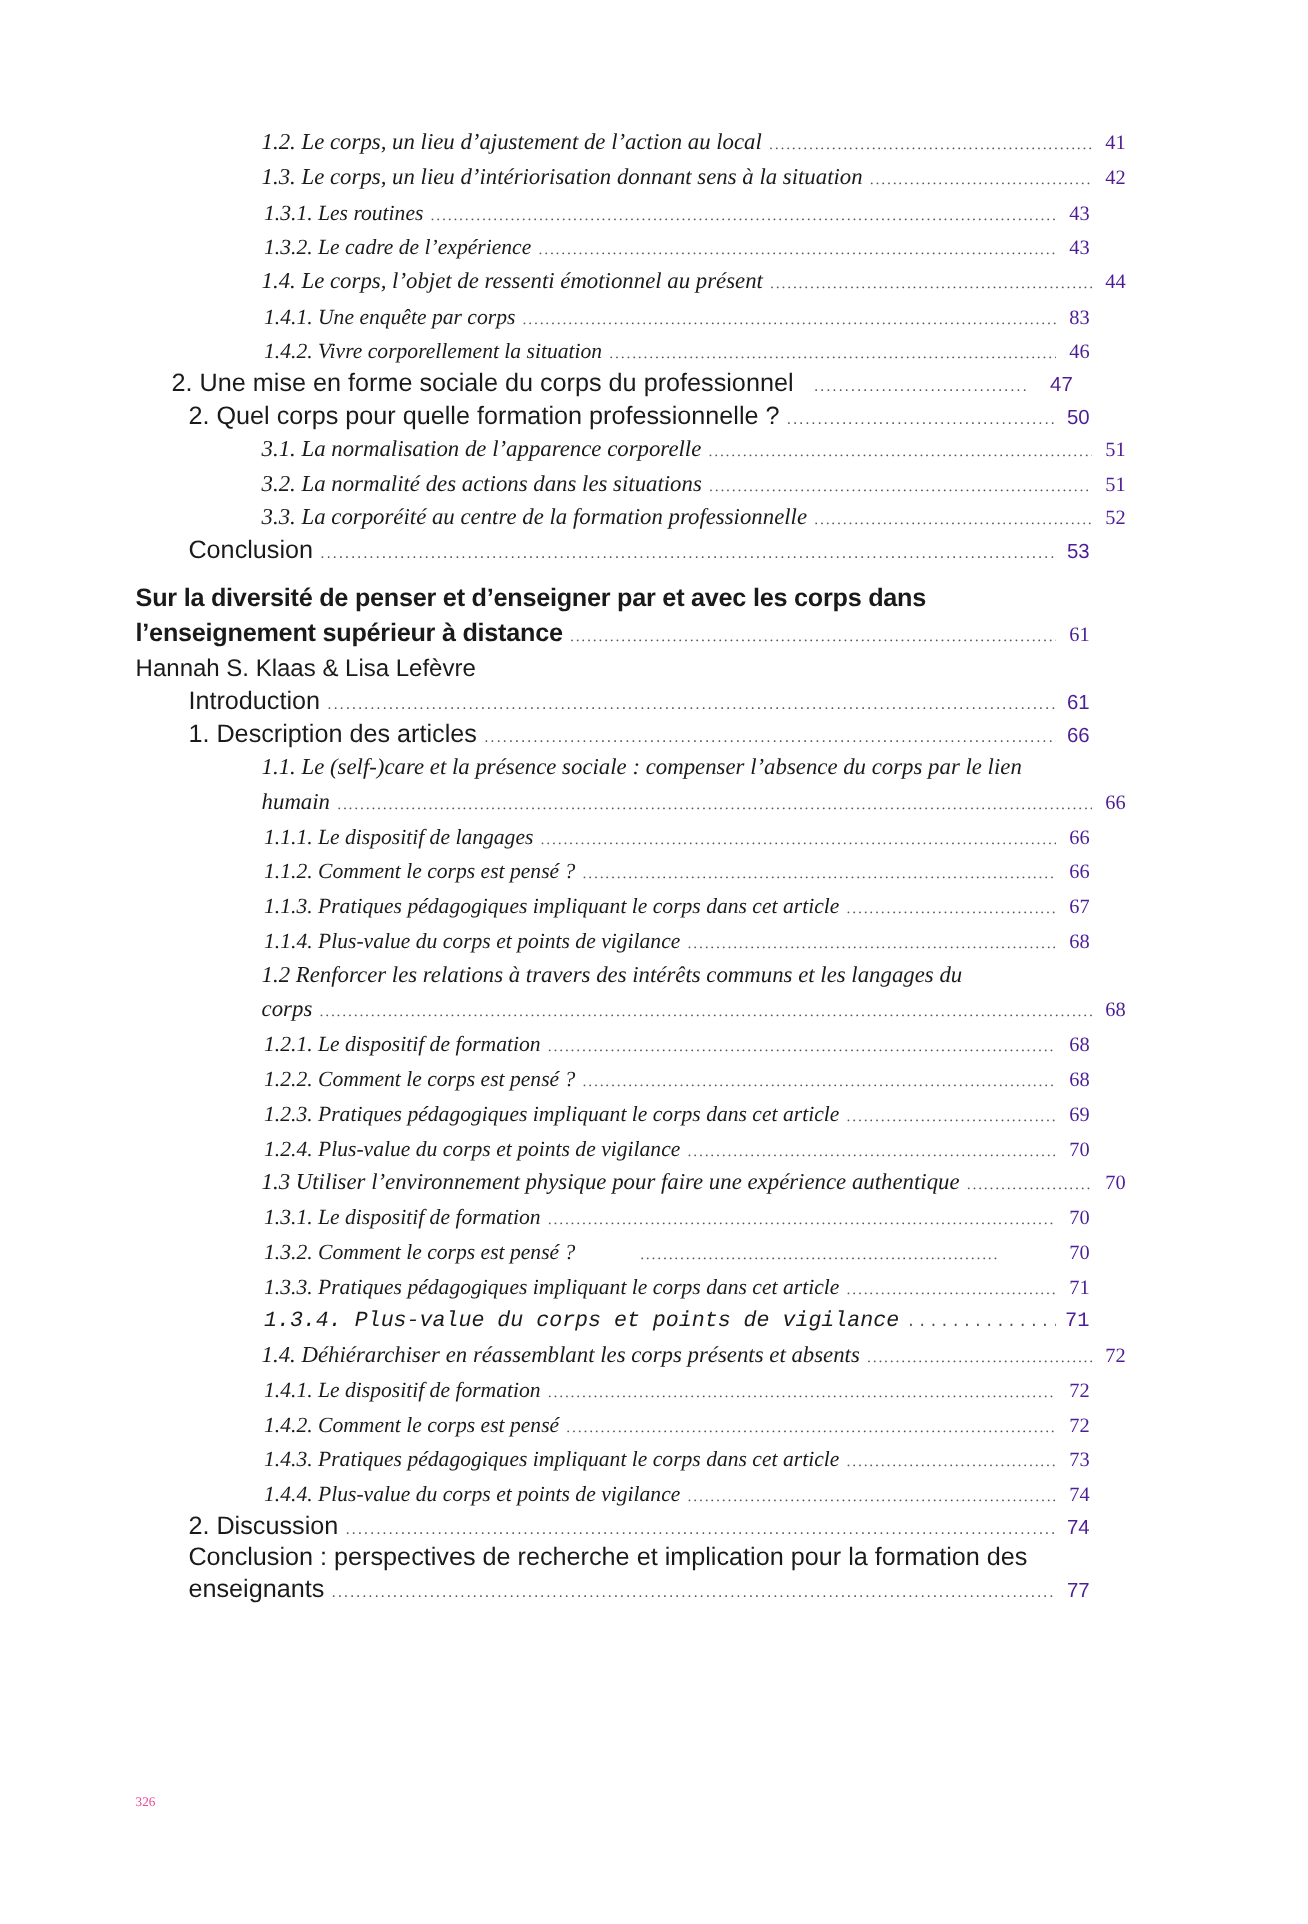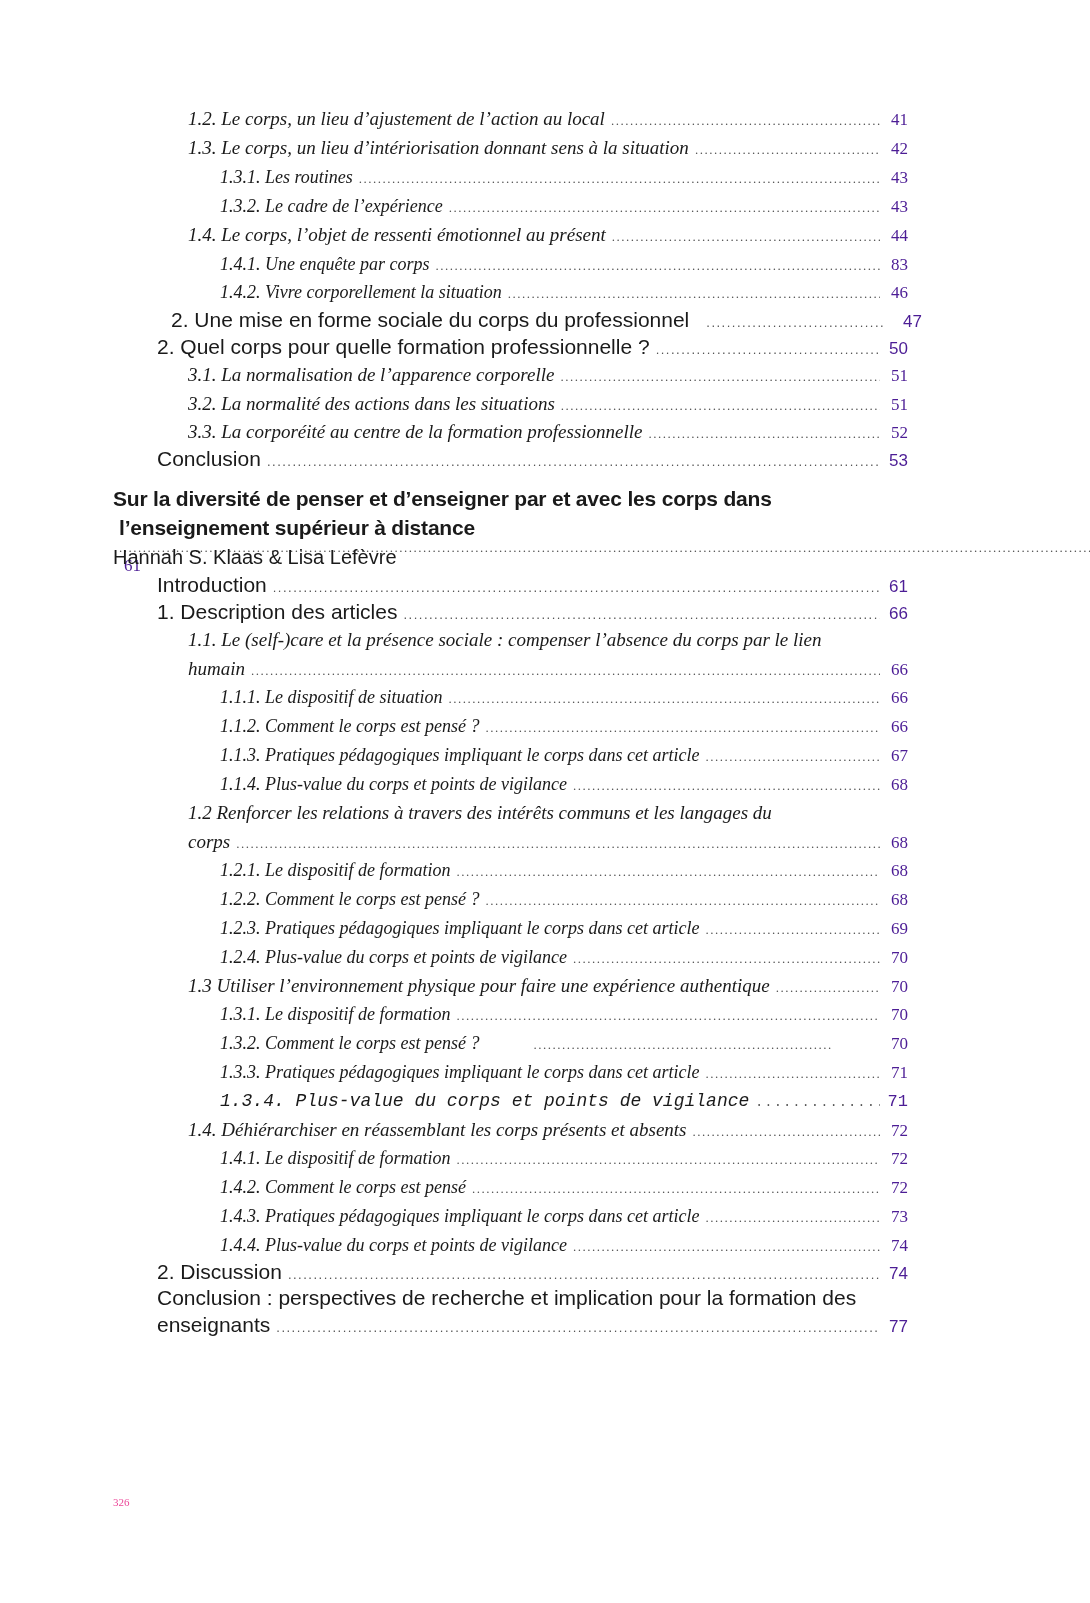--- a/index.html
+++ b/index.html
@@ -48,21 +48,21 @@
     .row .page {
       flex: 0 0 auto;
       width: 22px;
       text-align: right;
       font-size: 17px;
       color: #4c1d95;
       font-style: normal;
     }
     .it { font-style: italic; }
     .l1 { font-size: 21px; }
-    .l2 { font-size: 19px; }
+    .l2 { font-size: 19px; margin-left: 30px; }
     .l3 { font-size: 18px; }
     .title {
       position: absolute;
       left: 113px;
       font-family: "Liberation Sans", "DejaVu Sans", sans-serif;
       font-weight: bold;
       font-size: 21px;
       letter-spacing: -0.2px;
       white-space: nowrap;
     }
@@ -115,21 +115,21 @@
   <div class="row it l3" style="top:254px; left:220px; width:688px;">
     <span class="label">1.4.1. Une enquête par corps</span>
     <span class="leader"></span>
     <span class="page">83</span>
   </div>
   <div class="row it l3" style="top:282px; left:220px; width:688px;">
     <span class="label">1.4.2. Vivre corporellement la situation</span>
     <span class="leader"></span>
     <span class="page">46</span>
   </div>
-  <div class="row l1 sans" style="top:308px; left:171px; width:751px;gap:11px;">
+  <div class="row l1 sans" style="top:308px; left:143px; width:751px;gap:11px;">
     <span class="label">2. Une mise en forme sociale du corps du professionnel</span>
     <span class="leader"></span>
     <span class="page">47</span>
   </div>
   <div class="row l1 sans" style="top:335px; left:157px; width:751px;">
     <span class="label">2. Quel corps pour quelle formation professionnelle ?</span>
     <span class="leader"></span>
     <span class="page">50</span>
   </div>
   <div class="row it l2" style="top:364px; left:188px; width:720px;">
@@ -147,21 +147,21 @@
     <span class="leader"></span>
     <span class="page">52</span>
   </div>
   <div class="row l1 sans" style="top:447px; left:157px; width:751px;">
     <span class="label">Conclusion</span>
     <span class="leader"></span>
     <span class="page">53</span>
   </div>
 
   <div class="title" style="top:487px;">Sur la diversité de penser et d’enseigner par et avec les corps dans</div>
-  <div class="row" style="top:516px; left:113px; width:795px;flex-direction:column;">
+  <div class="row" style="top:516px; left:113px; width:795px;">
     <span class="label title" style="position:static;">l’enseignement supérieur à distance</span>
     <span class="leader"></span>
     <span class="page">61</span>
   </div>
   <div class="author" style="top:546px;">Hannah S. Klaas &amp; Lisa Lefèvre</div>
 
   <div class="row l1 sans" style="top:573px; left:157px; width:751px;">
     <span class="label">Introduction</span>
     <span class="leader"></span>
     <span class="page">61</span>
@@ -173,21 +173,21 @@
   </div>
   <div class="row it l2" style="top:629px; left:188px; width:720px;">
     <span class="label">1.1. Le (self-)care et la présence sociale : compenser l’absence du corps par le lien</span>
   </div>
   <div class="row it l2" style="top:658px; left:188px; width:720px;">
     <span class="label">humain</span>
     <span class="leader"></span>
     <span class="page">66</span>
   </div>
   <div class="row it l3" style="top:687px; left:220px; width:688px;">
-    <span class="label">1.1.1. Le dispositif de situation</span>
+    <span class="label">1.1.1. Le dispositif de langages</span>
     <span class="leader"></span>
     <span class="page">66</span>
   </div>
   <div class="row it l3" style="top:716px; left:220px; width:688px;">
     <span class="label">1.1.2. Comment le corps est pensé ?</span>
     <span class="leader"></span>
     <span class="page">66</span>
   </div>
   <div class="row it l3" style="top:745px; left:220px; width:688px;">
     <span class="label">1.1.3. Pratiques pédagogiques impliquant le corps dans cet article</span>

